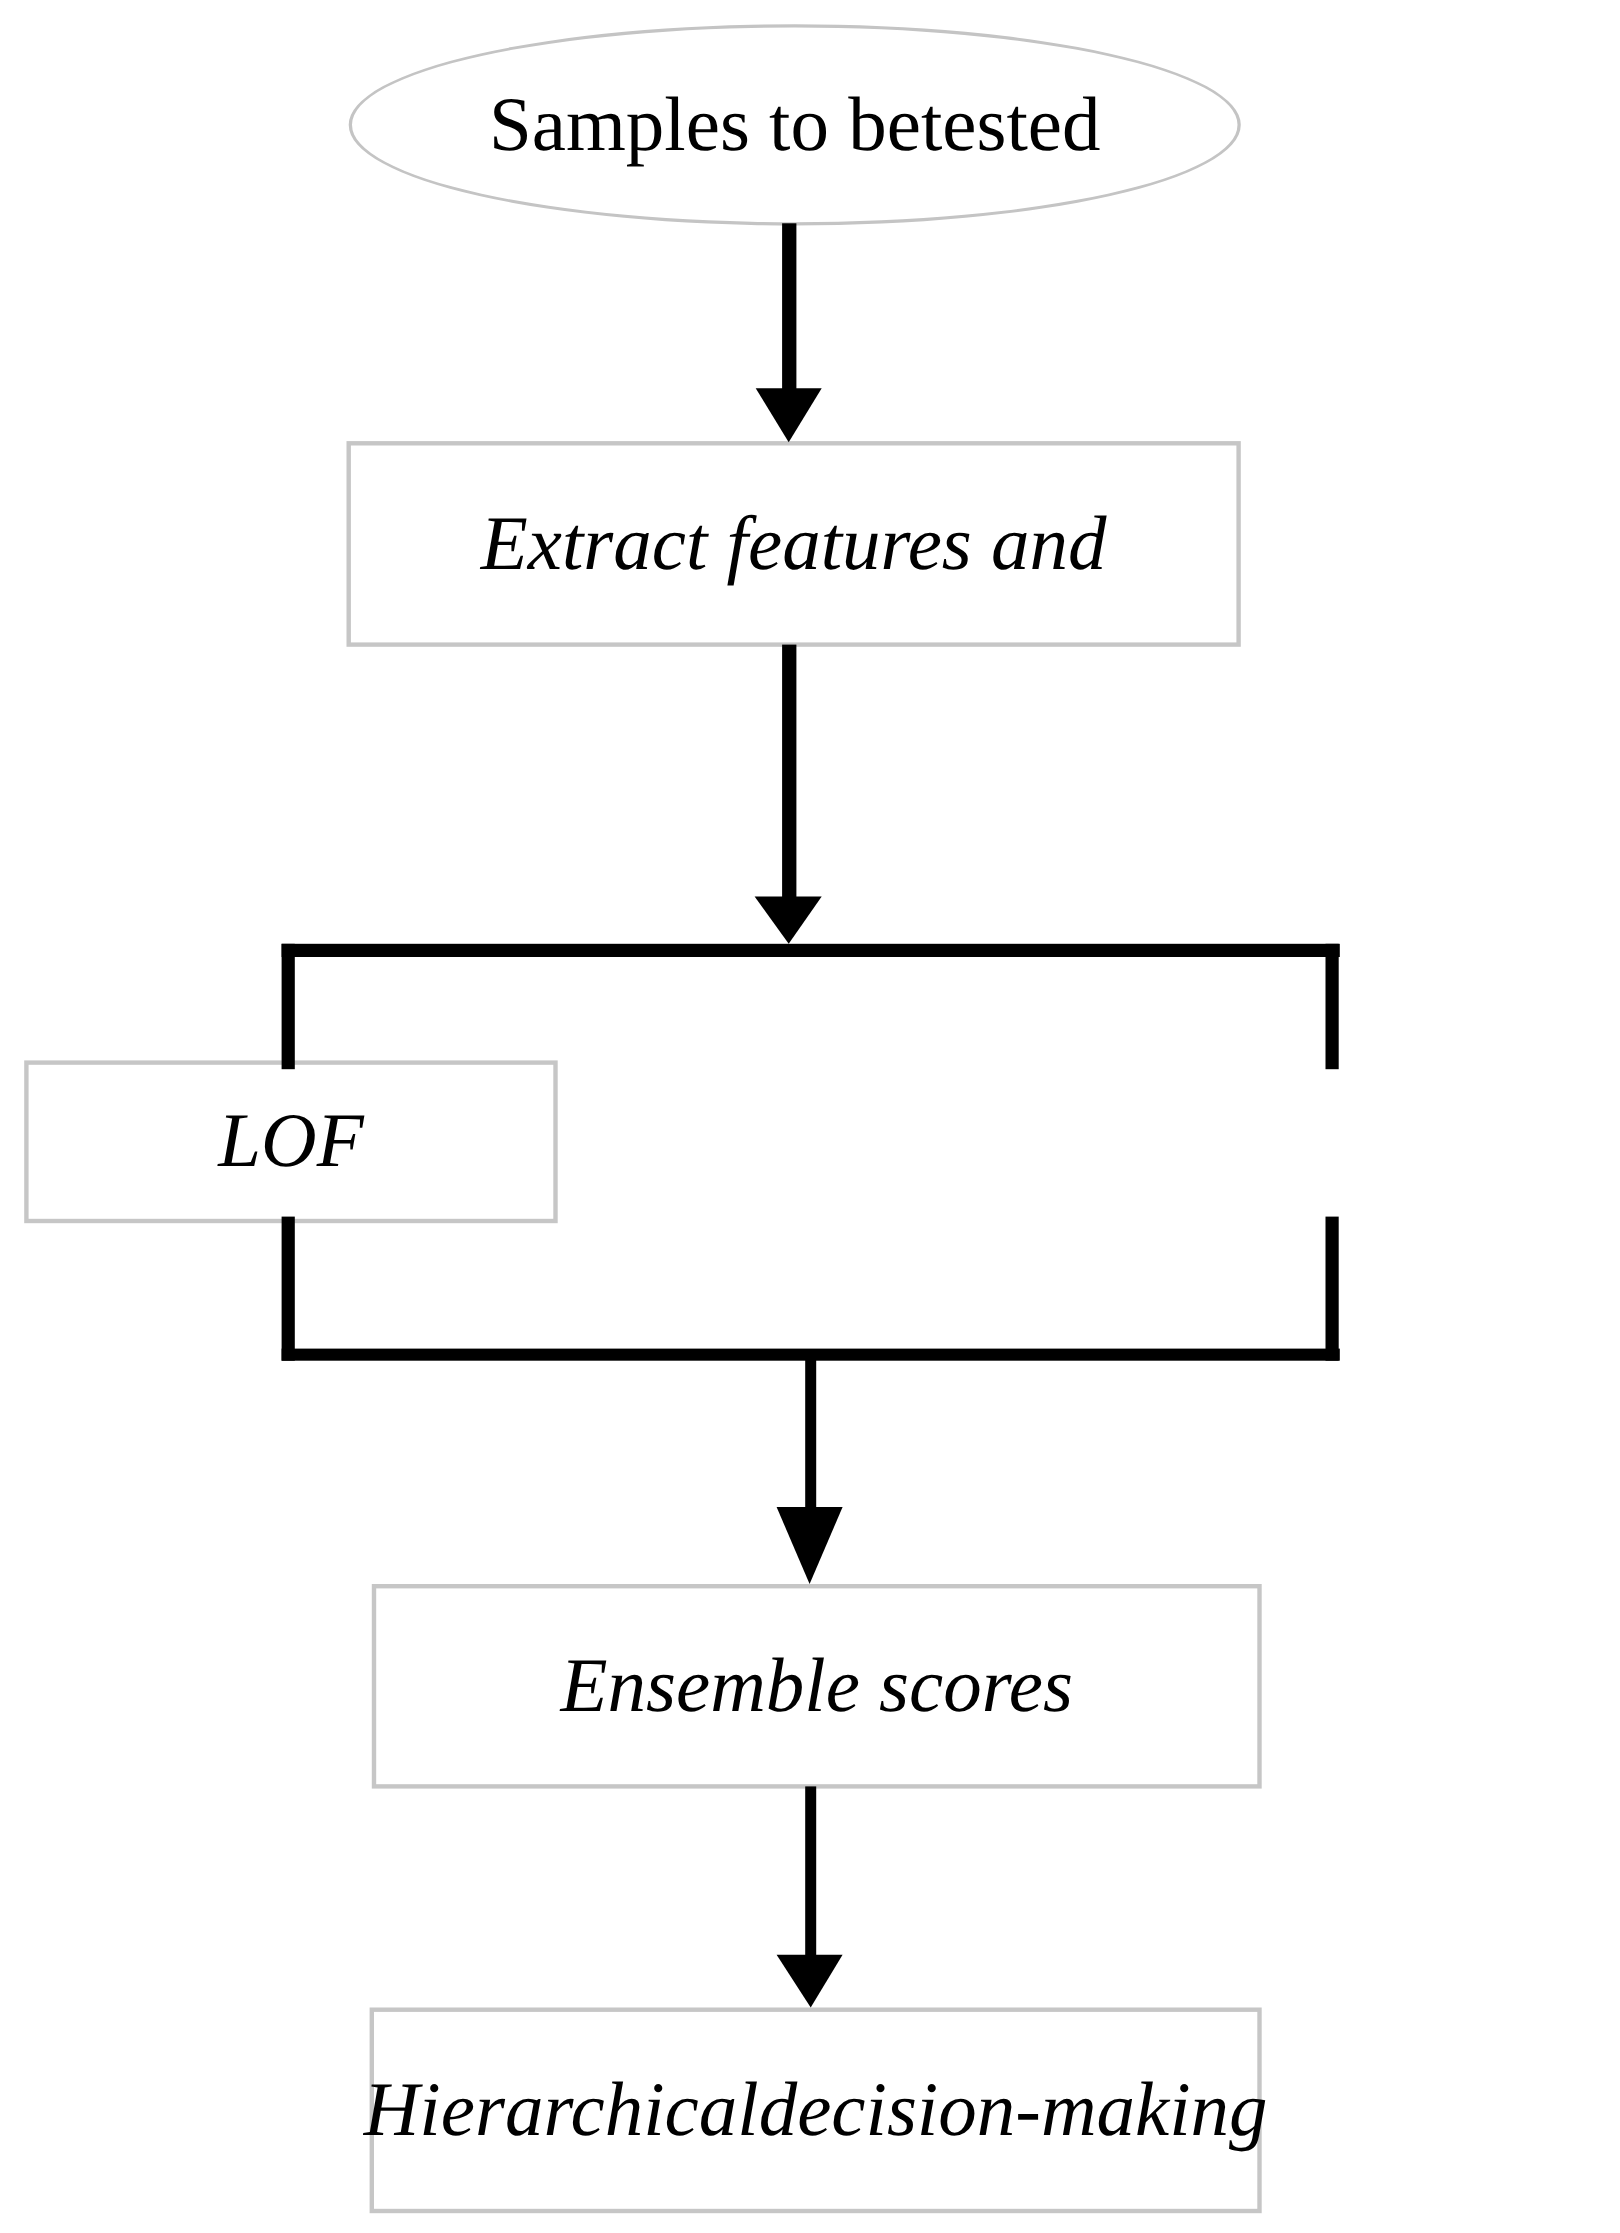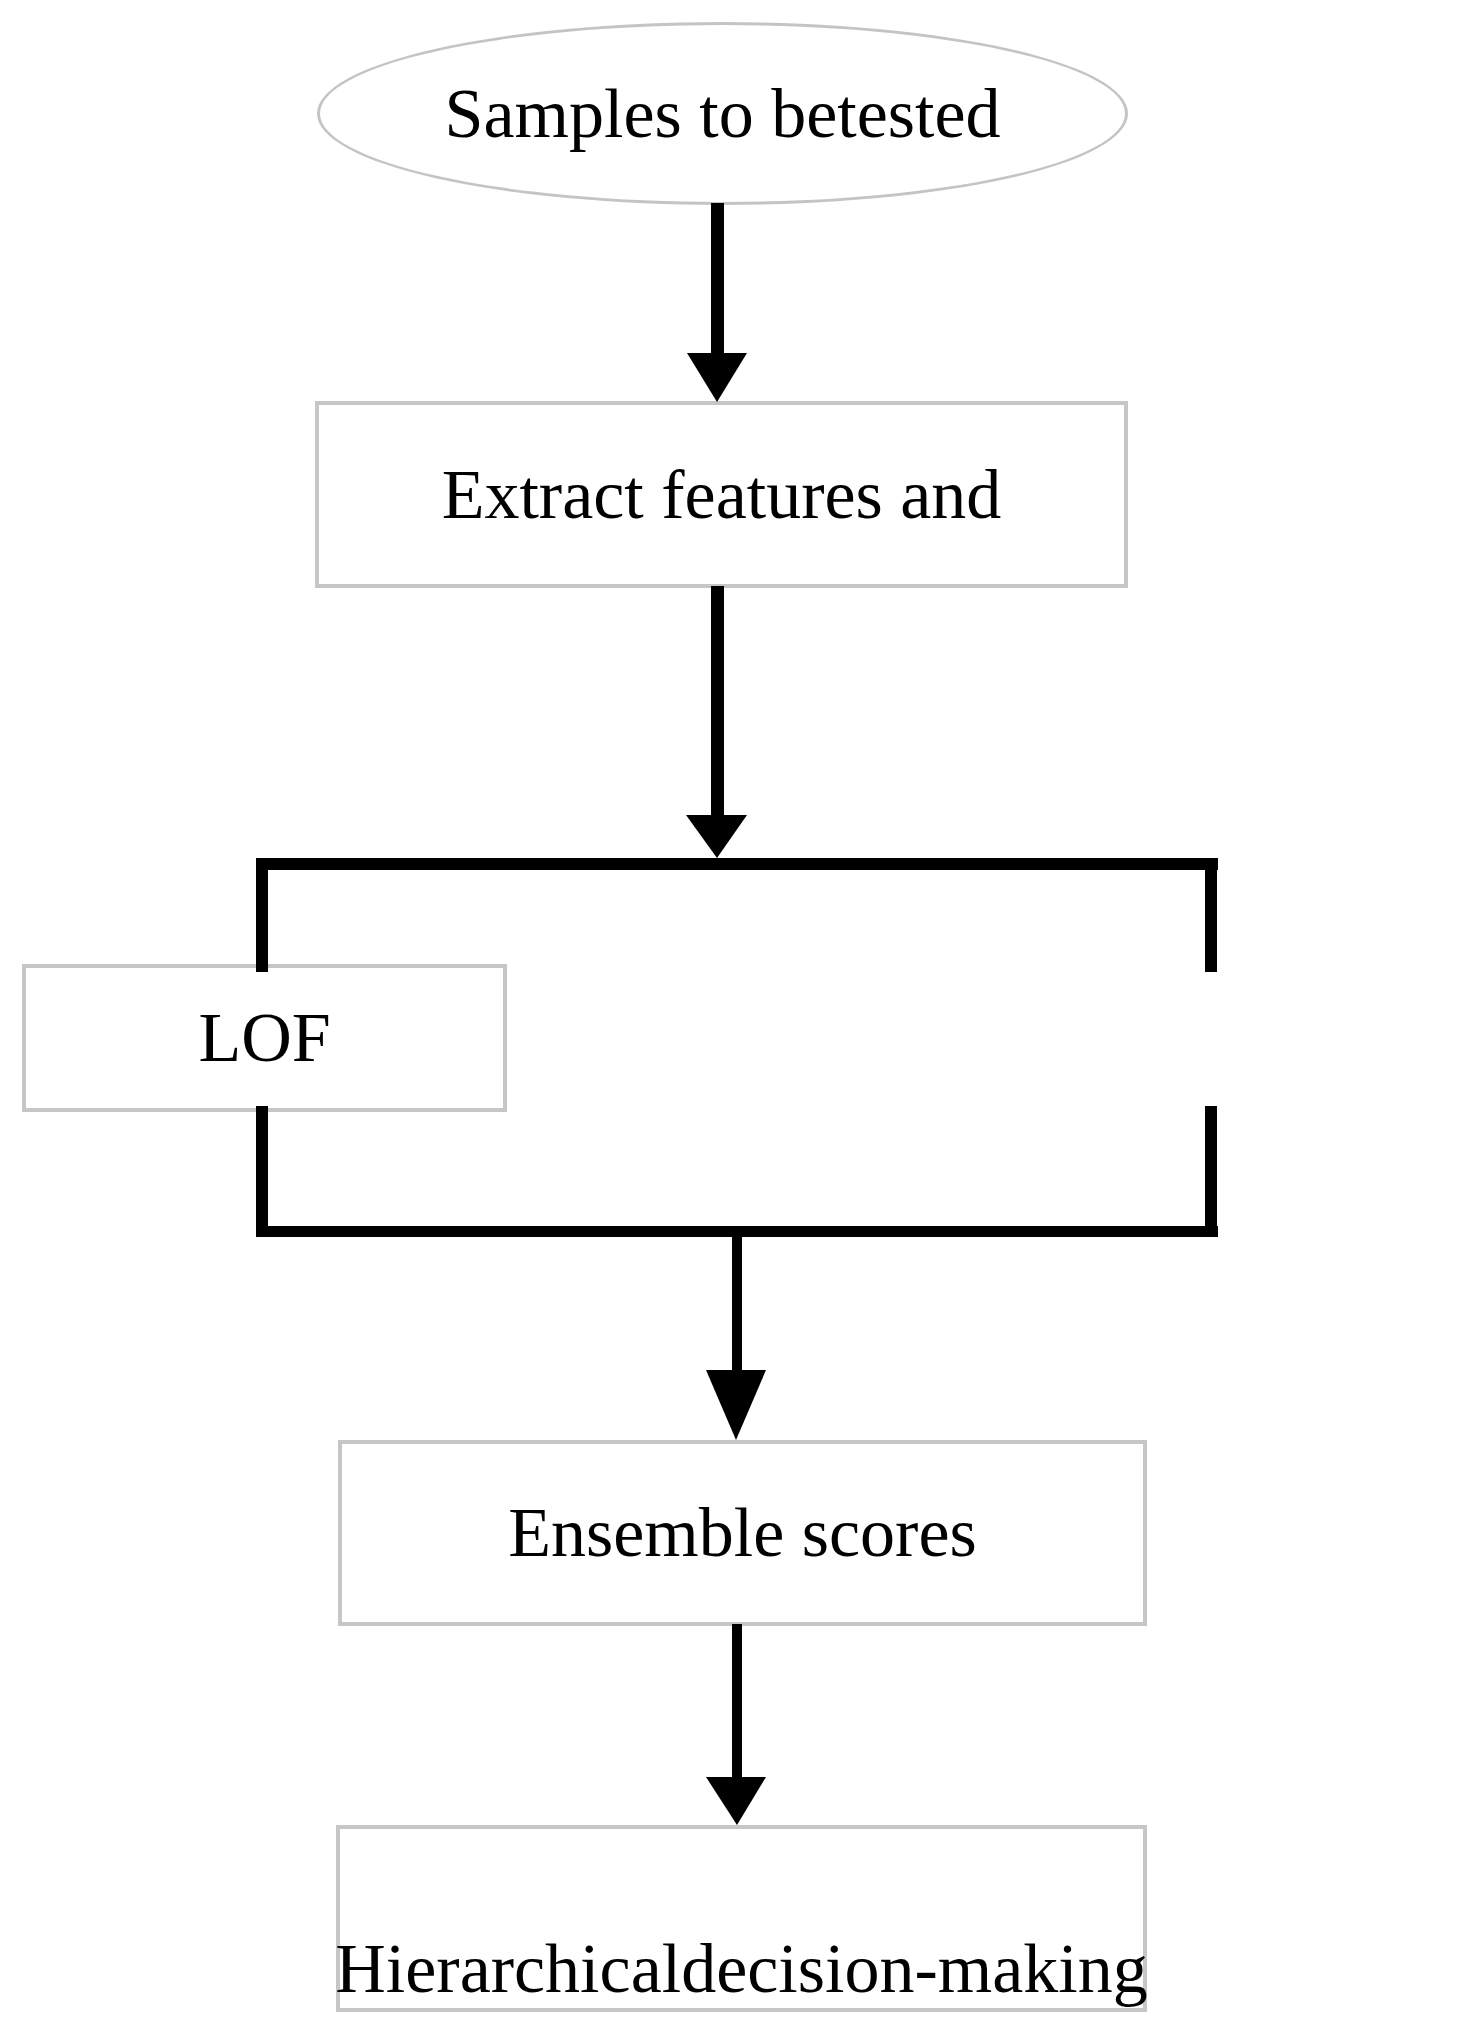--- a/index.html
+++ b/index.html
@@ -24,28 +24,28 @@
     display: flex;
     flex-direction: row;
     align-items: center;
     justify-content: center;
     background: var(--bg-white);
     text-align: center;
     font-size: 70px;
     line-height: 78px;
     white-space: nowrap;
   }
-  .rect-node { border: 4px solid var(--border-gray); }
+  .rect-node { border: 4px solid var(--border-gray); font-style: italic; }
   .ellipse-node { border: 3px solid #c4c4c4; border-radius: 50%; }
   #node-start     { left: 317px;  top: 22px;   width: 811px; height: 183px; }
   #node-extract   { left: 315px;  top: 401px;  width: 813px; height: 187px; }
   #node-lof       { left: 22px;   top: 964px;  width: 485px; height: 148px; }
   #node-ocsvm     { left: 977px;  top: 964px;  width: 471px; height: 148px; }
   #node-ensemble  { left: 338px;  top: 1440px; width: 809px; height: 186px; }
-  #node-decision  { left: 336px;  top: 1825px; width: 811px; height: 187px; align-items: flex-end; }
+  #node-decision  { left: 336px;  top: 1825px; width: 811px; height: 187px; }
   #connector-layer {
     position: absolute;
     left: 0; top: 0;
     width: 1473px; height: 2030px;
     pointer-events: none;
   }
   #connector-layer .ink { fill: var(--connector-black); stroke: none; }
 </style>
 </head>
 <body>

